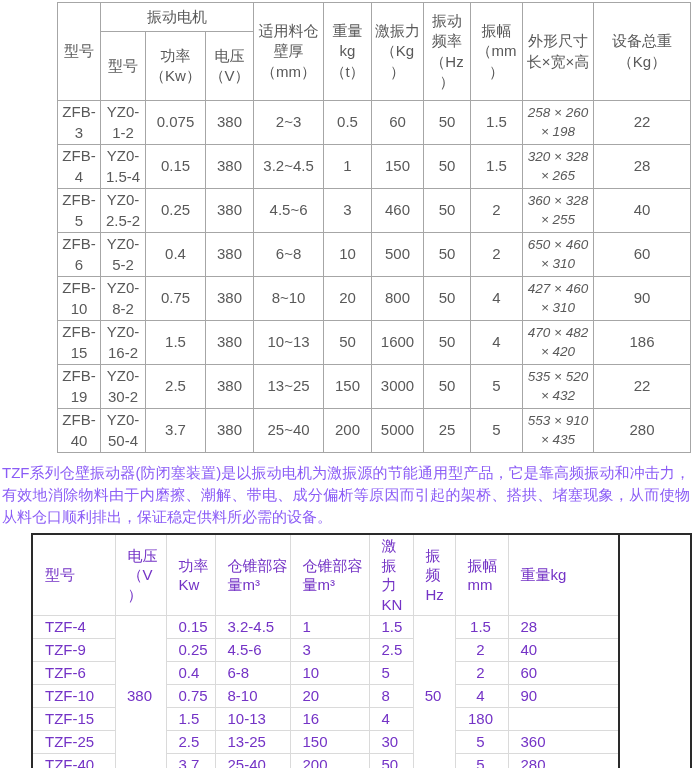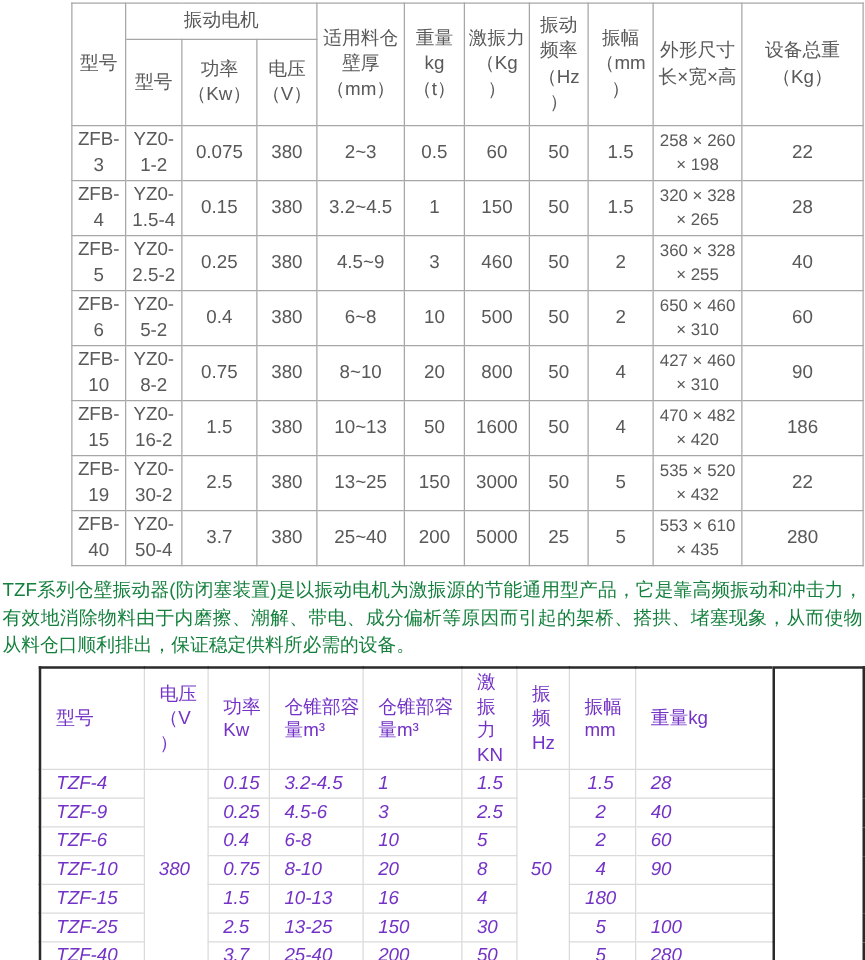--- a/index.html
+++ b/index.html
@@ -13,39 +13,39 @@
     margin:2px 0 0 57px; width:633px;
     color:#595959; font-size:15px; line-height:1.35;
   }
   table.t1 td {
     border:1px solid #a6a6a6; text-align:center; vertical-align:middle;
     padding:1px 2px; font-weight:normal; word-break:break-word; overflow:hidden;
   }
   table.t1 tr.hrow1 { height:29px; }
   table.t1 tr.hrow2 { height:69px; }
   table.t1 tr.data  { height:44px; }
-  table.t1 tr.data td:nth-child(10) { font-size:13.5px; }
+  table.t1 tr.data td:nth-child(10) { font-size:13.5px;font-style:italic; }
   
   p.desc {
     margin:9px 2px 0 2px; font-size:15px; line-height:22px;
-    color:#15803d; text-align:justify;
+    color:#8b5cf6; text-align:justify;
   }
   
   table.t2 {
     border-collapse:collapse; table-layout:fixed;
     margin:5px 0 0 31px; width:659px;
     color:#7433c6; font-size:15px; line-height:1.3;
     border:2px solid #2a2a2a;
   }
   table.t2 td {
     border:1px solid #dadada; text-align:left; vertical-align:middle;
     padding:1px 2px 1px 12px; font-weight:normal; word-break:break-word; overflow:hidden;
   }
   table.t2 tr.h   { height:46px; }
-  table.t2 tr.d   { height:23px;font-style:italic; }
+  table.t2 tr.d   { height:23px; }
   table.t2 td.ctr { text-align:center; padding-left:0; }
   table.t2 td.blank-col { border:0; border-left:2px solid #2a2a2a; background:#ffffff; }
 </style>
 </head>
 <body>
 
 <table class="t1">
   <colgroup>
     <col style="width:43px">
       <col style="width:45px">
@@ -100,21 +100,21 @@
       <td>50</td>
       <td>1.5</td>
       <td>320 × 328 × 265</td>
       <td>28</td>
     </tr>
     <tr class="data">
       <td>ZFB-5</td>
       <td>YZ0-2.5-2</td>
       <td>0.25</td>
       <td>380</td>
-      <td>4.5~9</td>
+      <td>4.5~6</td>
       <td>3</td>
       <td>460</td>
       <td>50</td>
       <td>2</td>
       <td>360 × 328 × 255</td>
       <td>40</td>
     </tr>
     <tr class="data">
       <td>ZFB-6</td>
       <td>YZ0-5-2</td>
@@ -170,21 +170,21 @@
     <tr class="data">
       <td>ZFB-40</td>
       <td>YZ0-50-4</td>
       <td>3.7</td>
       <td>380</td>
       <td>25~40</td>
       <td>200</td>
       <td>5000</td>
       <td>25</td>
       <td>5</td>
-      <td>553 × 610 × 435</td>
+      <td>553 × 910 × 435</td>
       <td>280</td>
     </tr>
   </tbody>
 </table>
 
 <p class="desc">TZF系列仓壁振动器(防闭塞装置)是以振动电机为激振源的节能通用型产品，它是靠高频振动和冲击力，有效地消除物料由于内磨擦、潮解、带电、成分偏析等原因而引起的架桥、搭拱、堵塞现象，从而使物从料仓口顺利排出，保证稳定供料所必需的设备。</p>
 
 <table class="t2">
   <colgroup>
     <col style="width:83px">
@@ -258,21 +258,21 @@
       <td class="ctr">180</td>
       <td></td>
     </tr>
     <tr class="d">
       <td>TZF-25</td>
       <td>2.5</td>
       <td>13-25</td>
       <td>150</td>
       <td>30</td>
       <td class="ctr">5</td>
-      <td>100</td>
+      <td>360</td>
     </tr>
     <tr class="d">
       <td>TZF-40</td>
       <td>3.7</td>
       <td>25-40</td>
       <td>200</td>
       <td>50</td>
       <td class="ctr">5</td>
       <td>280</td>
     </tr>

